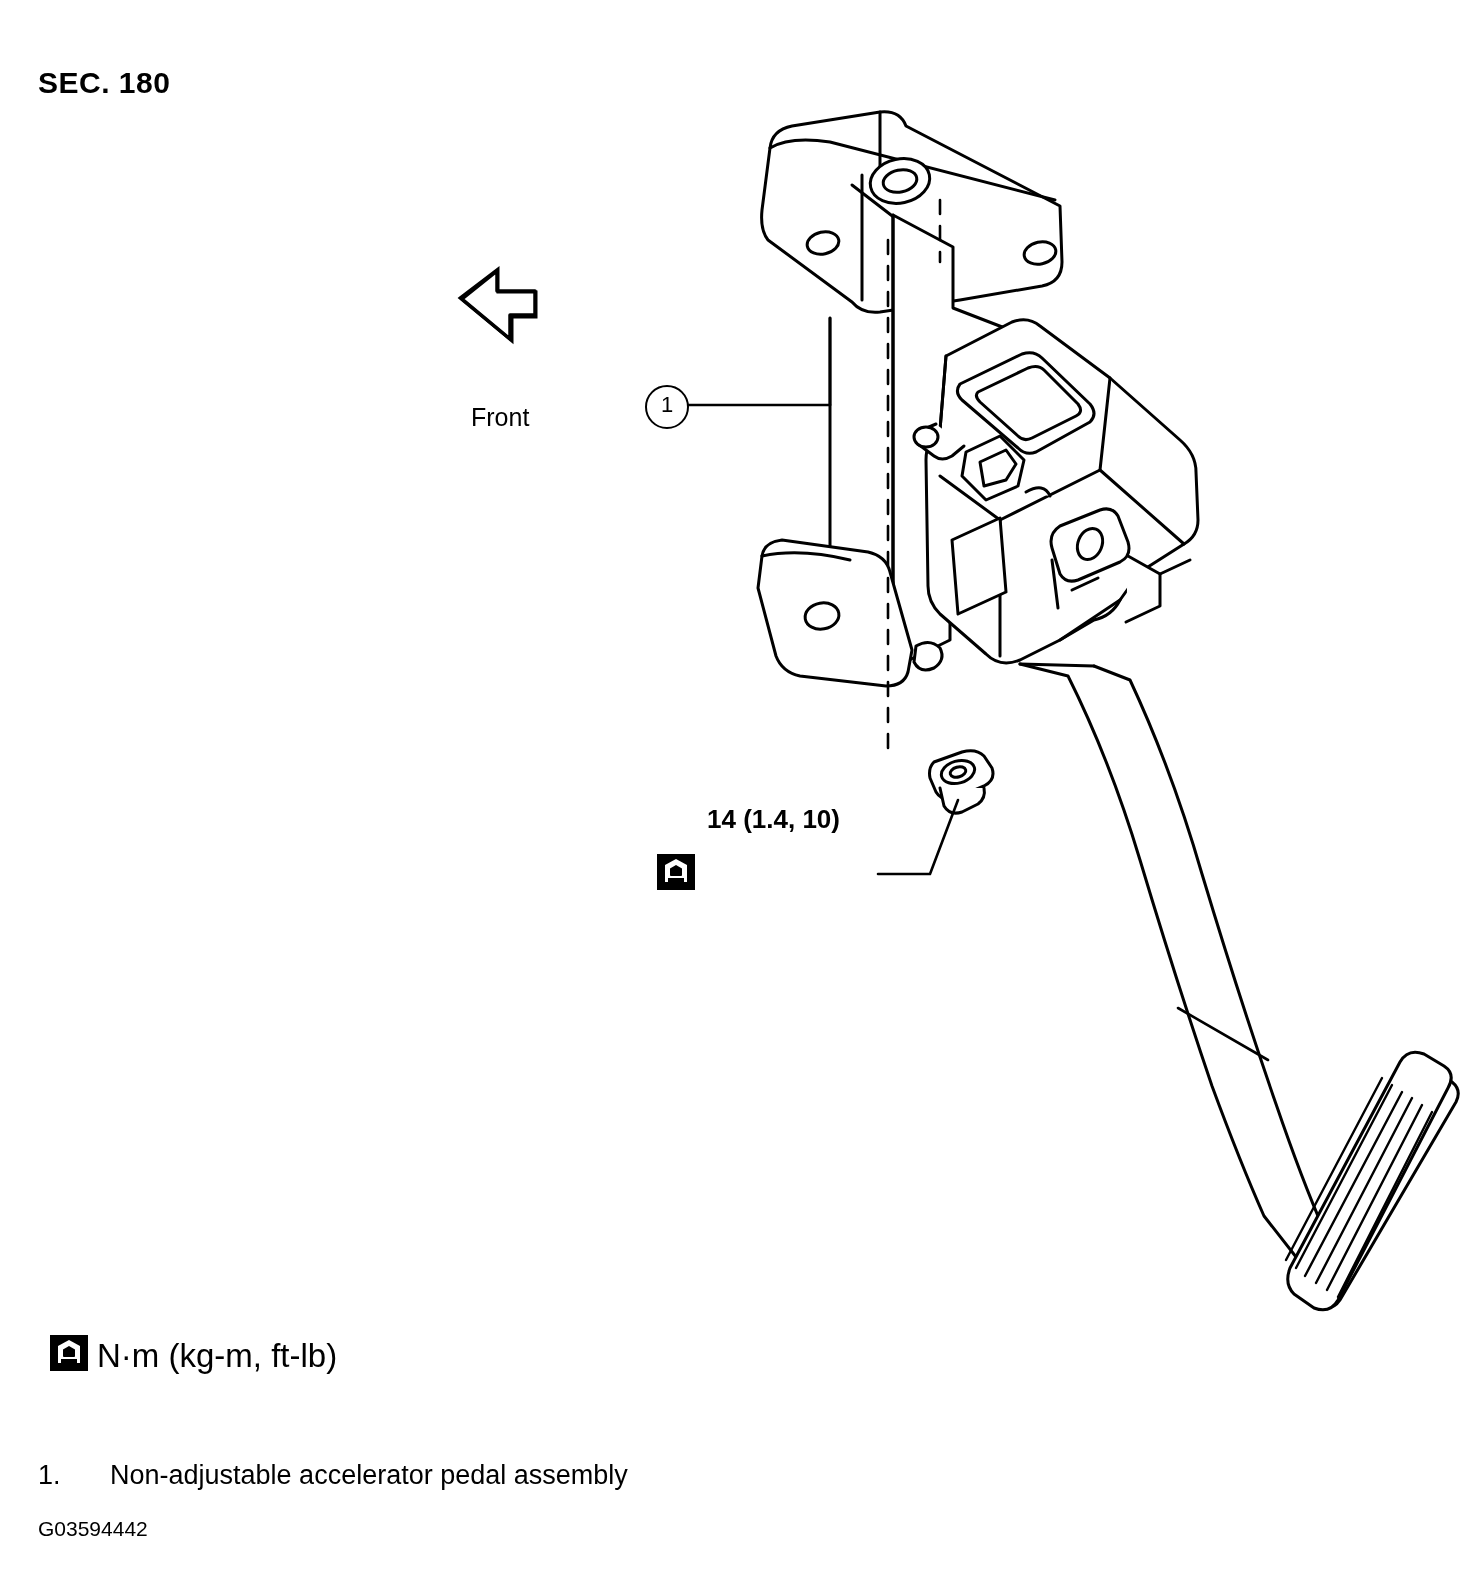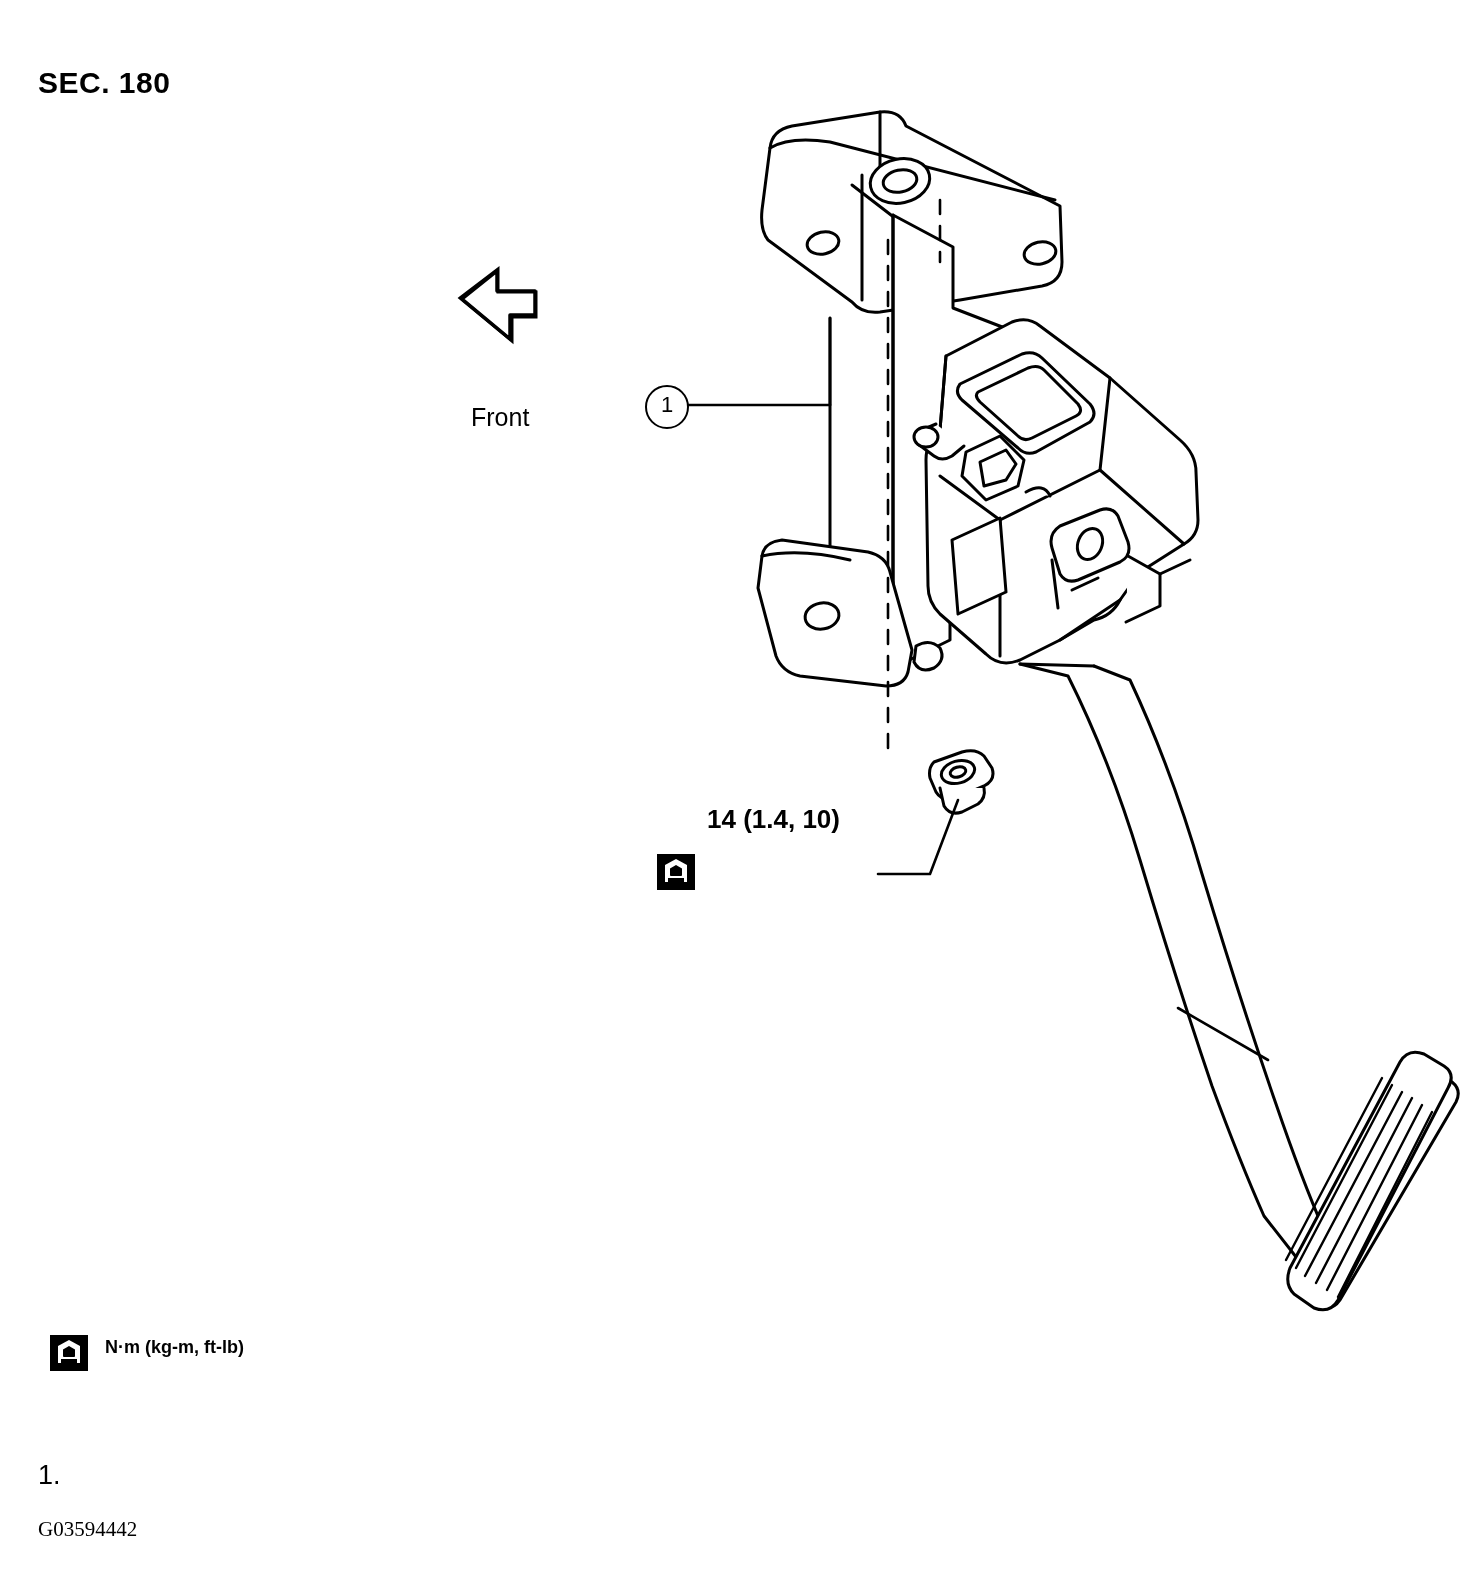--- a/index.html
+++ b/index.html
@@ -79,45 +79,43 @@
     position: absolute;
     left: 48px;
     top: 1333px;
     width: 42px;
     height: 40px;
   }
   .legend-text {
     position: absolute;
     left: 97px;
     top: 1337px;
-    font-size: 18px;
-    font-weight: bold;
+    font-size: 33px;
+    font-weight: normal;
     white-space: nowrap;
-    margin-left: 8px;
   }
   .part-list {
     position: absolute;
     left: 38px;
     top: 1460px;
     width: 1200px;
   }
   .part-row {
     display: flex;
     font-size: 27px;
     white-space: nowrap;
   }
   .part-num {
     width: 72px;
   }
   .figure-id {
     position: absolute;
     left: 38px;
     top: 1517px;
     font-size: 21px;
-    font-family: Liberation Serif, serif;
   }
 </style>
 </head>
 <body>
 
 <div id="page">
 
   <div class="sec-title">SEC. 180</div>
 
   <svg class="front-arrow" viewBox="0 0 120 90">
@@ -242,18 +240,19 @@
     <path d="M21 7 L32 13 L32 26 L21 32 L10 26 L10 13 Z" fill="#ffffff"></path>
     <path d="M21 13 L27 16.5 L27 23.5 L21 27 L15 23.5 L15 16.5 Z" fill="#000000"></path>
     <rect x="10" y="24" width="22" height="6" fill="#ffffff"></rect>
     <path d="M13 26 L29 26 L29 32 L13 32 Z" fill="#000000"></path>
   </svg>
   <div class="legend-text">N·m (kg-m, ft-lb)</div>
 
   <div class="part-list">
     <div class="part-row">
       <span class="part-num">1.</span>
+      <span class="part-name">Non-adjustable accelerator pedal assembly</span>
     </div>
   </div>
 
   <div class="figure-id">G03594442</div>
 
 </div>
 
 </body></html>

